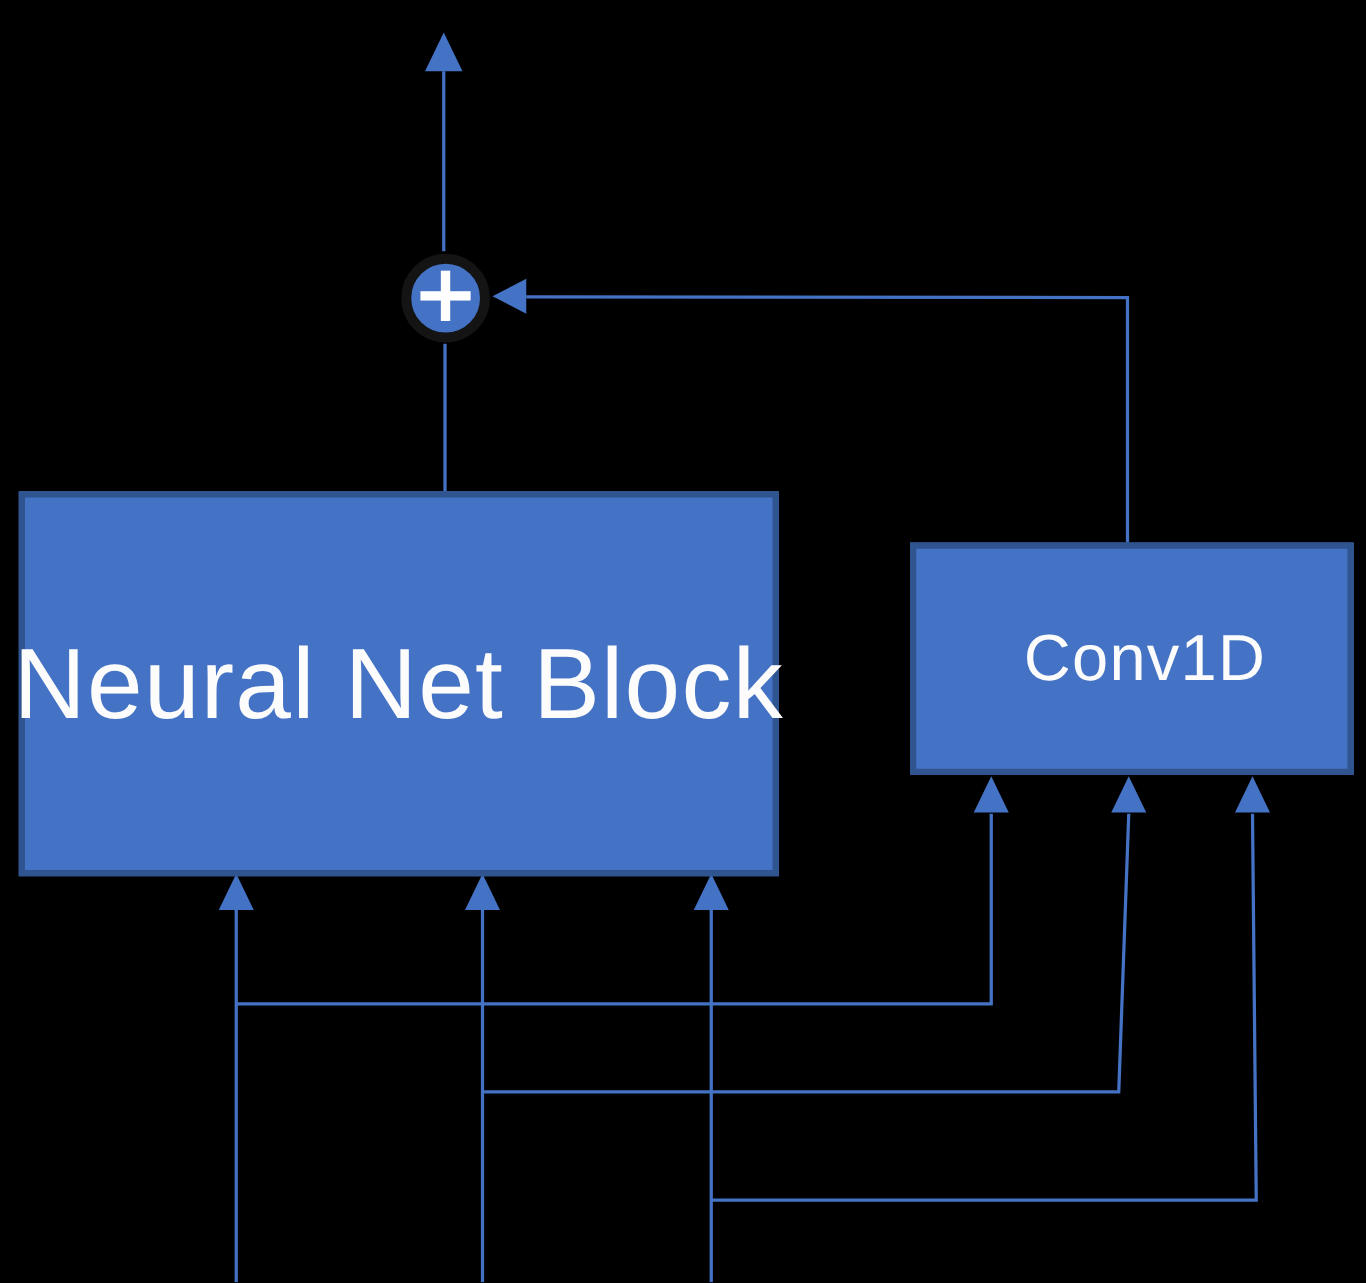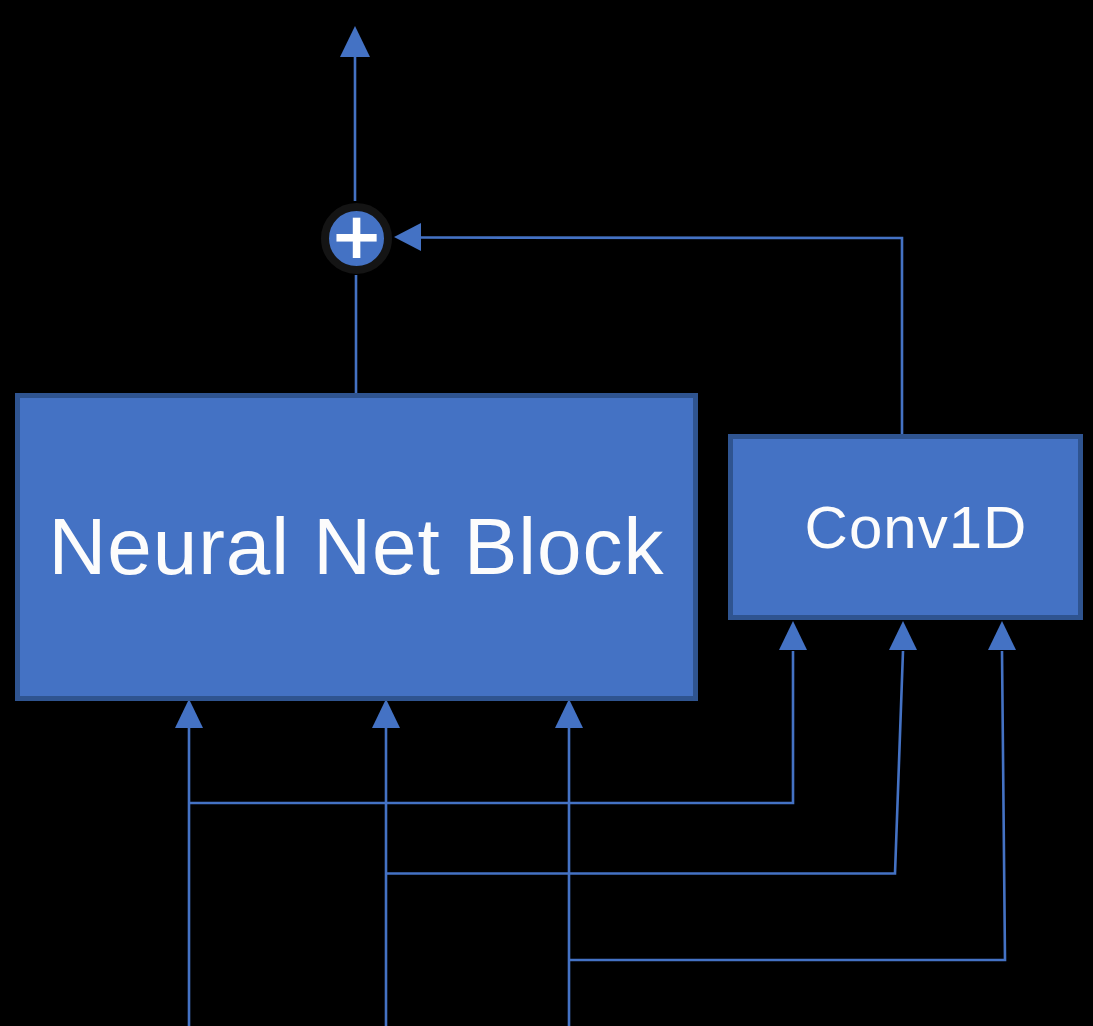--- a/index.html
+++ b/index.html
@@ -42,27 +42,27 @@
     color:var(--text);
     display:flex;
     align-items:center;
     justify-content:center;
     font-weight:300;
     letter-spacing:1px;
     white-space:nowrap;
   }
   .block-neural{
     left:15px;top:393px;
-    width:683px;height:308px;
+    width:608px;height:308px;
     font-size:80px;
   }
   .block-conv{
     left:728px;top:434px;
     width:355px;height:186px;
-    font-size:60px;
+    font-size:52px;
     padding-left:21px;
   }
   .add-operator{
     position:absolute;
     left:321px;top:203px;
     width:71px;height:71px;
     border-radius:50%;
     background:var(--accent);
     border:8px solid var(--operator_ring);
     display:flex;

